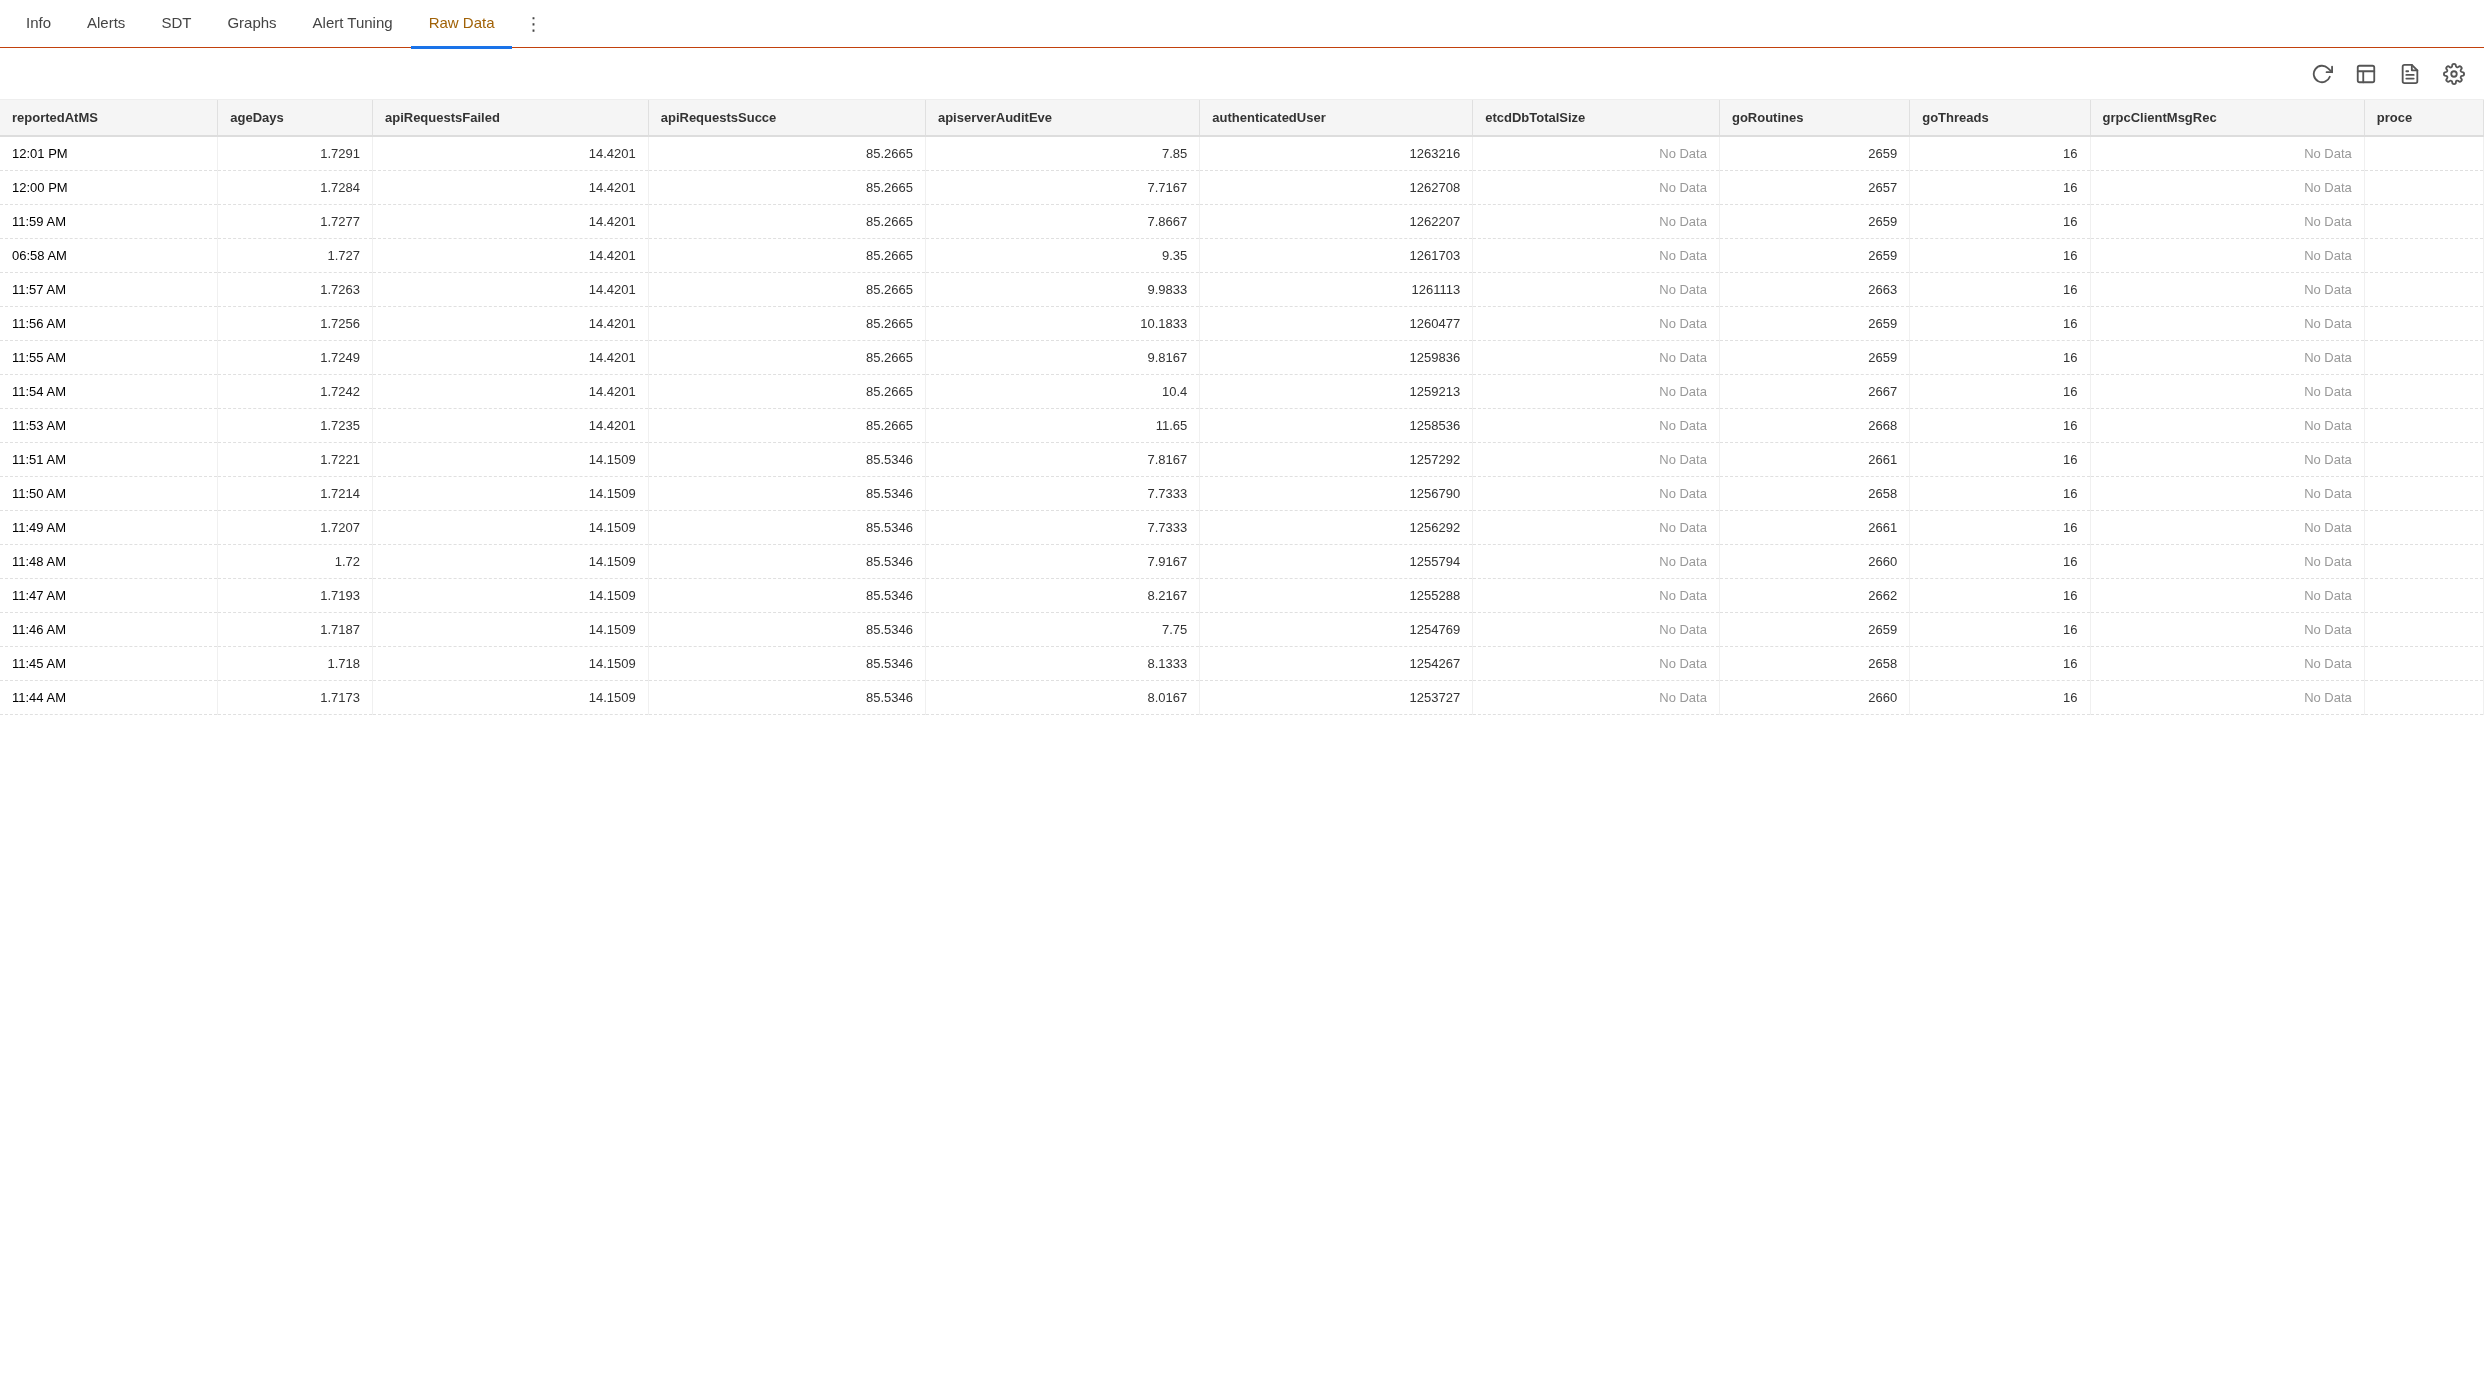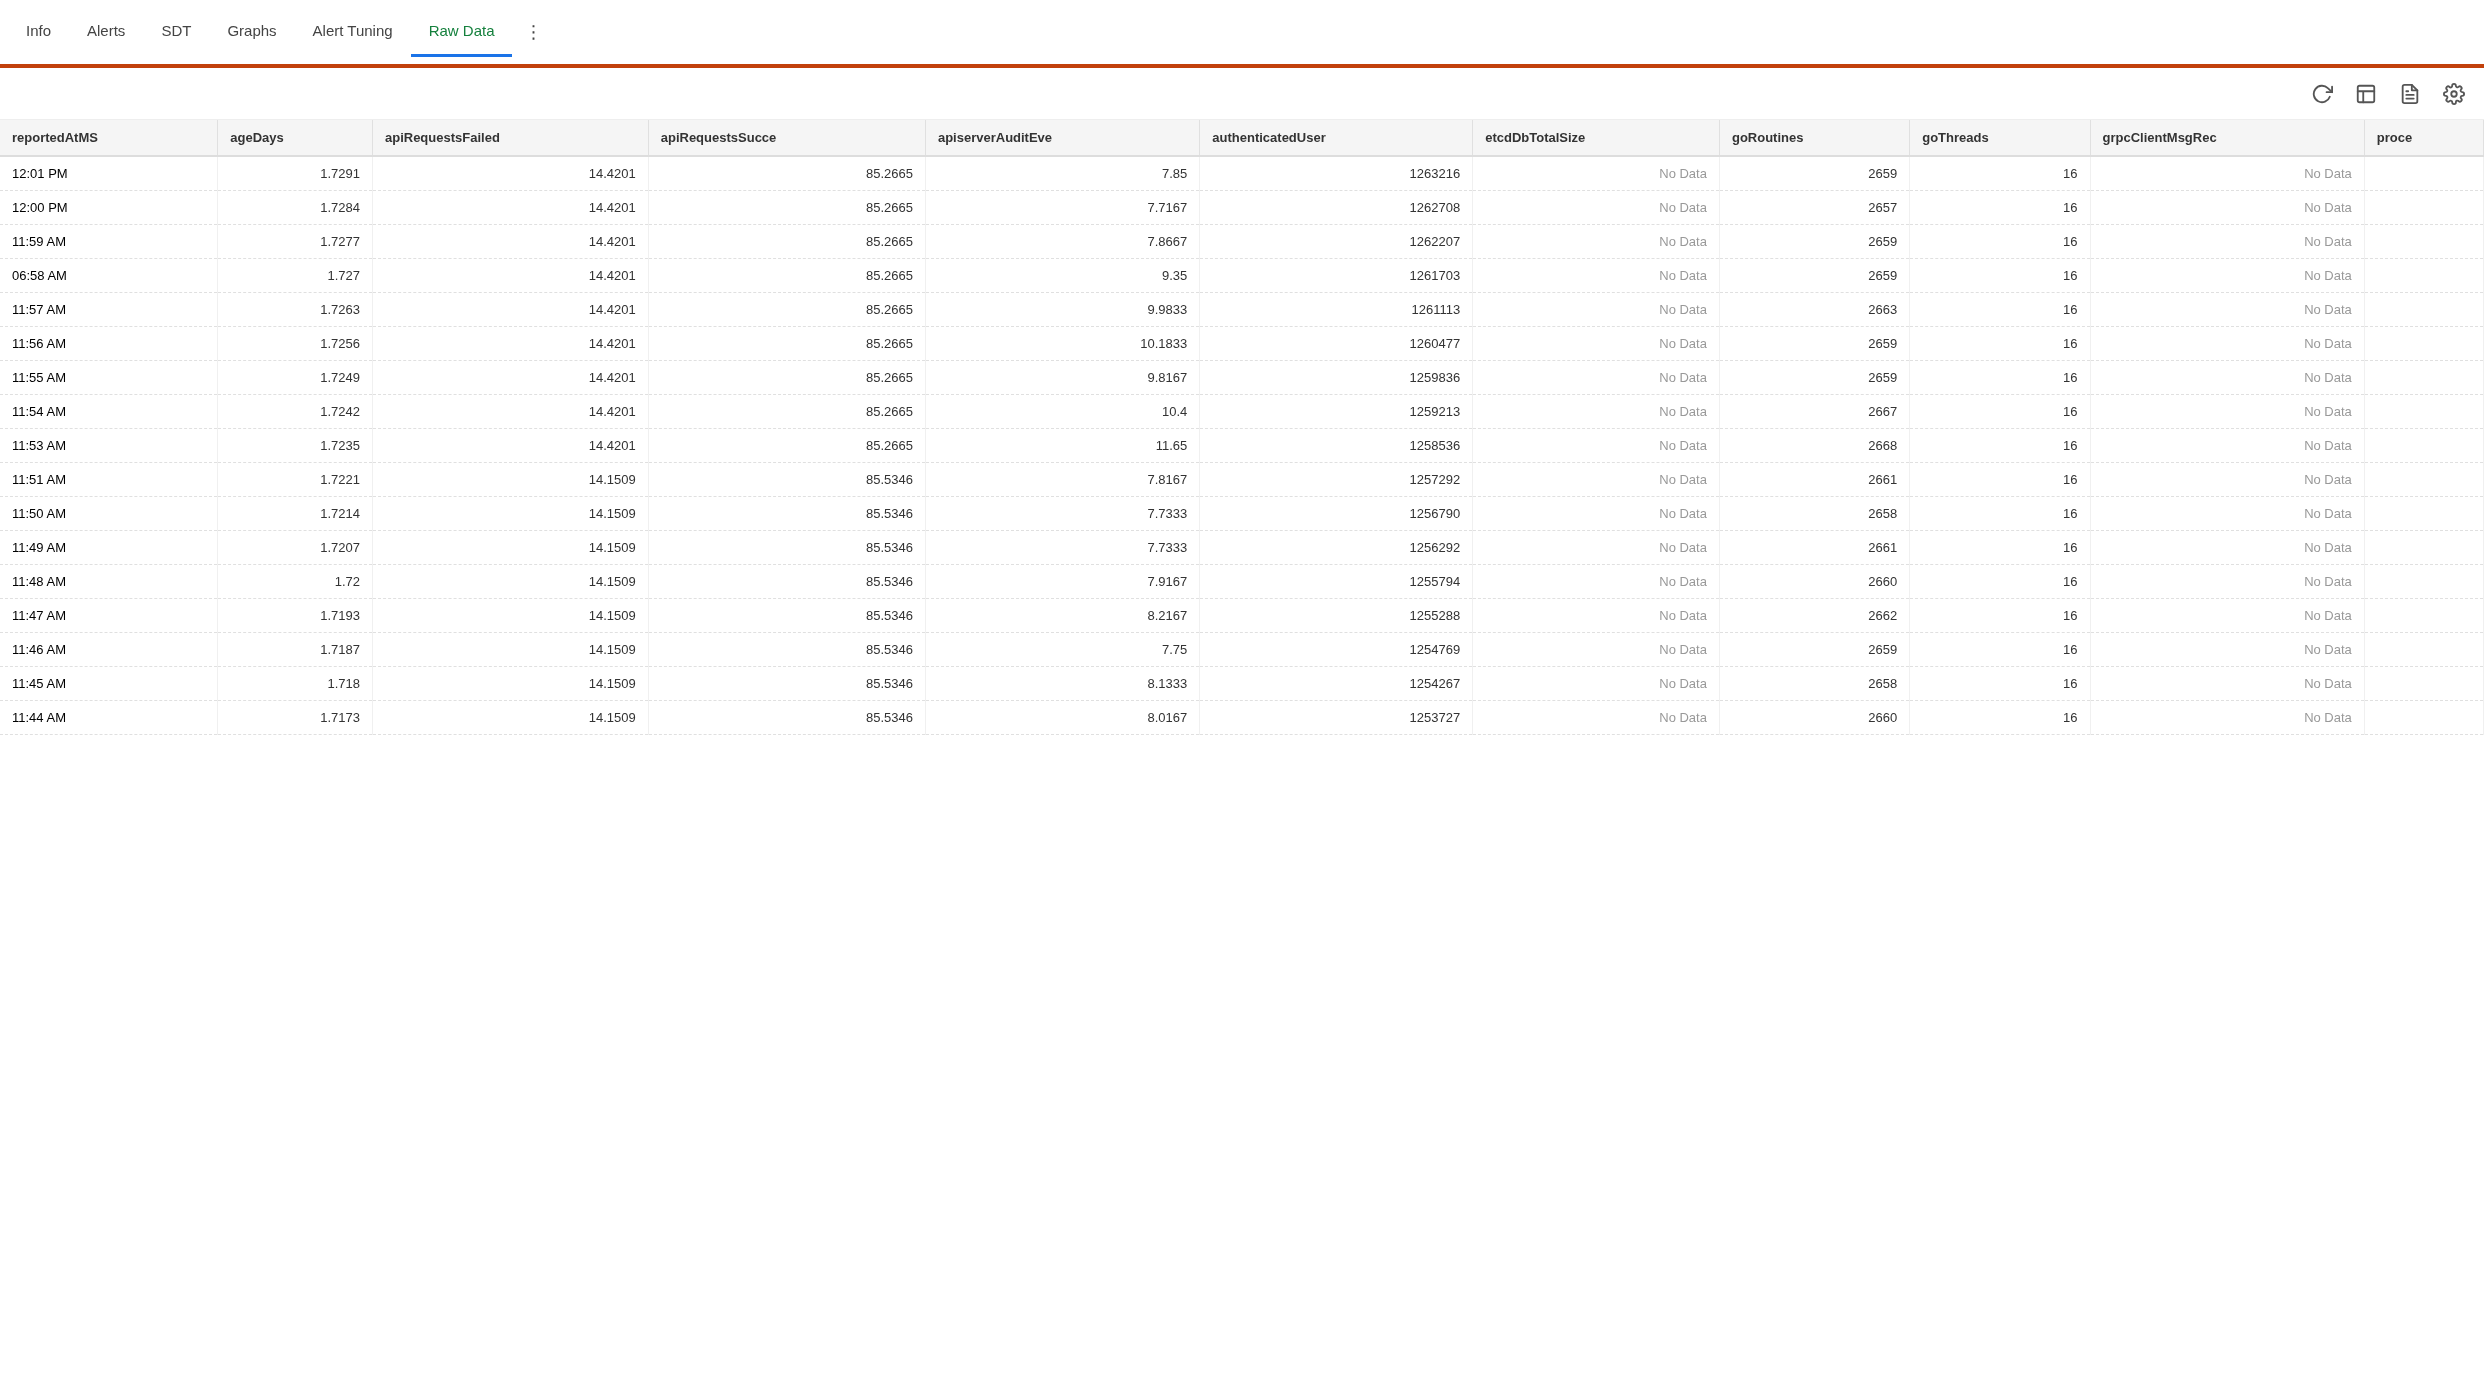--- a/index.html
+++ b/index.html
@@ -11,38 +11,38 @@
       font-family: -apple-system, BlinkMacSystemFont, 'Segoe UI', Arial, sans-serif;
       font-size: 13px;
       background: #fff;
       overflow: hidden;
     }
 
     
     .tab-bar {
       display: flex;
       align-items: center;
-      border-bottom: 4px solid #c2410c;
+      border-bottom: 1px solid #c2410c;
       padding: 0 8px;
-      height: 68px;
+      height: 48px;
       background: #fff;
     }
     .tab {
       padding: 0 18px;
       height: 50px;
       display: flex;
       align-items: center;
       cursor: pointer;
       font-size: 15px;
       color: #444;
       border-bottom: 3px solid transparent;
       white-space: nowrap;
     }
     .tab.active {
-      color: #15803d;
+      color: #a16207;
       border-bottom: 3px solid #1a73e8;
       font-weight: 500;
     }
     .tab-more {
       margin-left: 4px;
       padding: 0 8px;
       height: 50px;
       display: flex;
       align-items: center;
       cursor: pointer;

